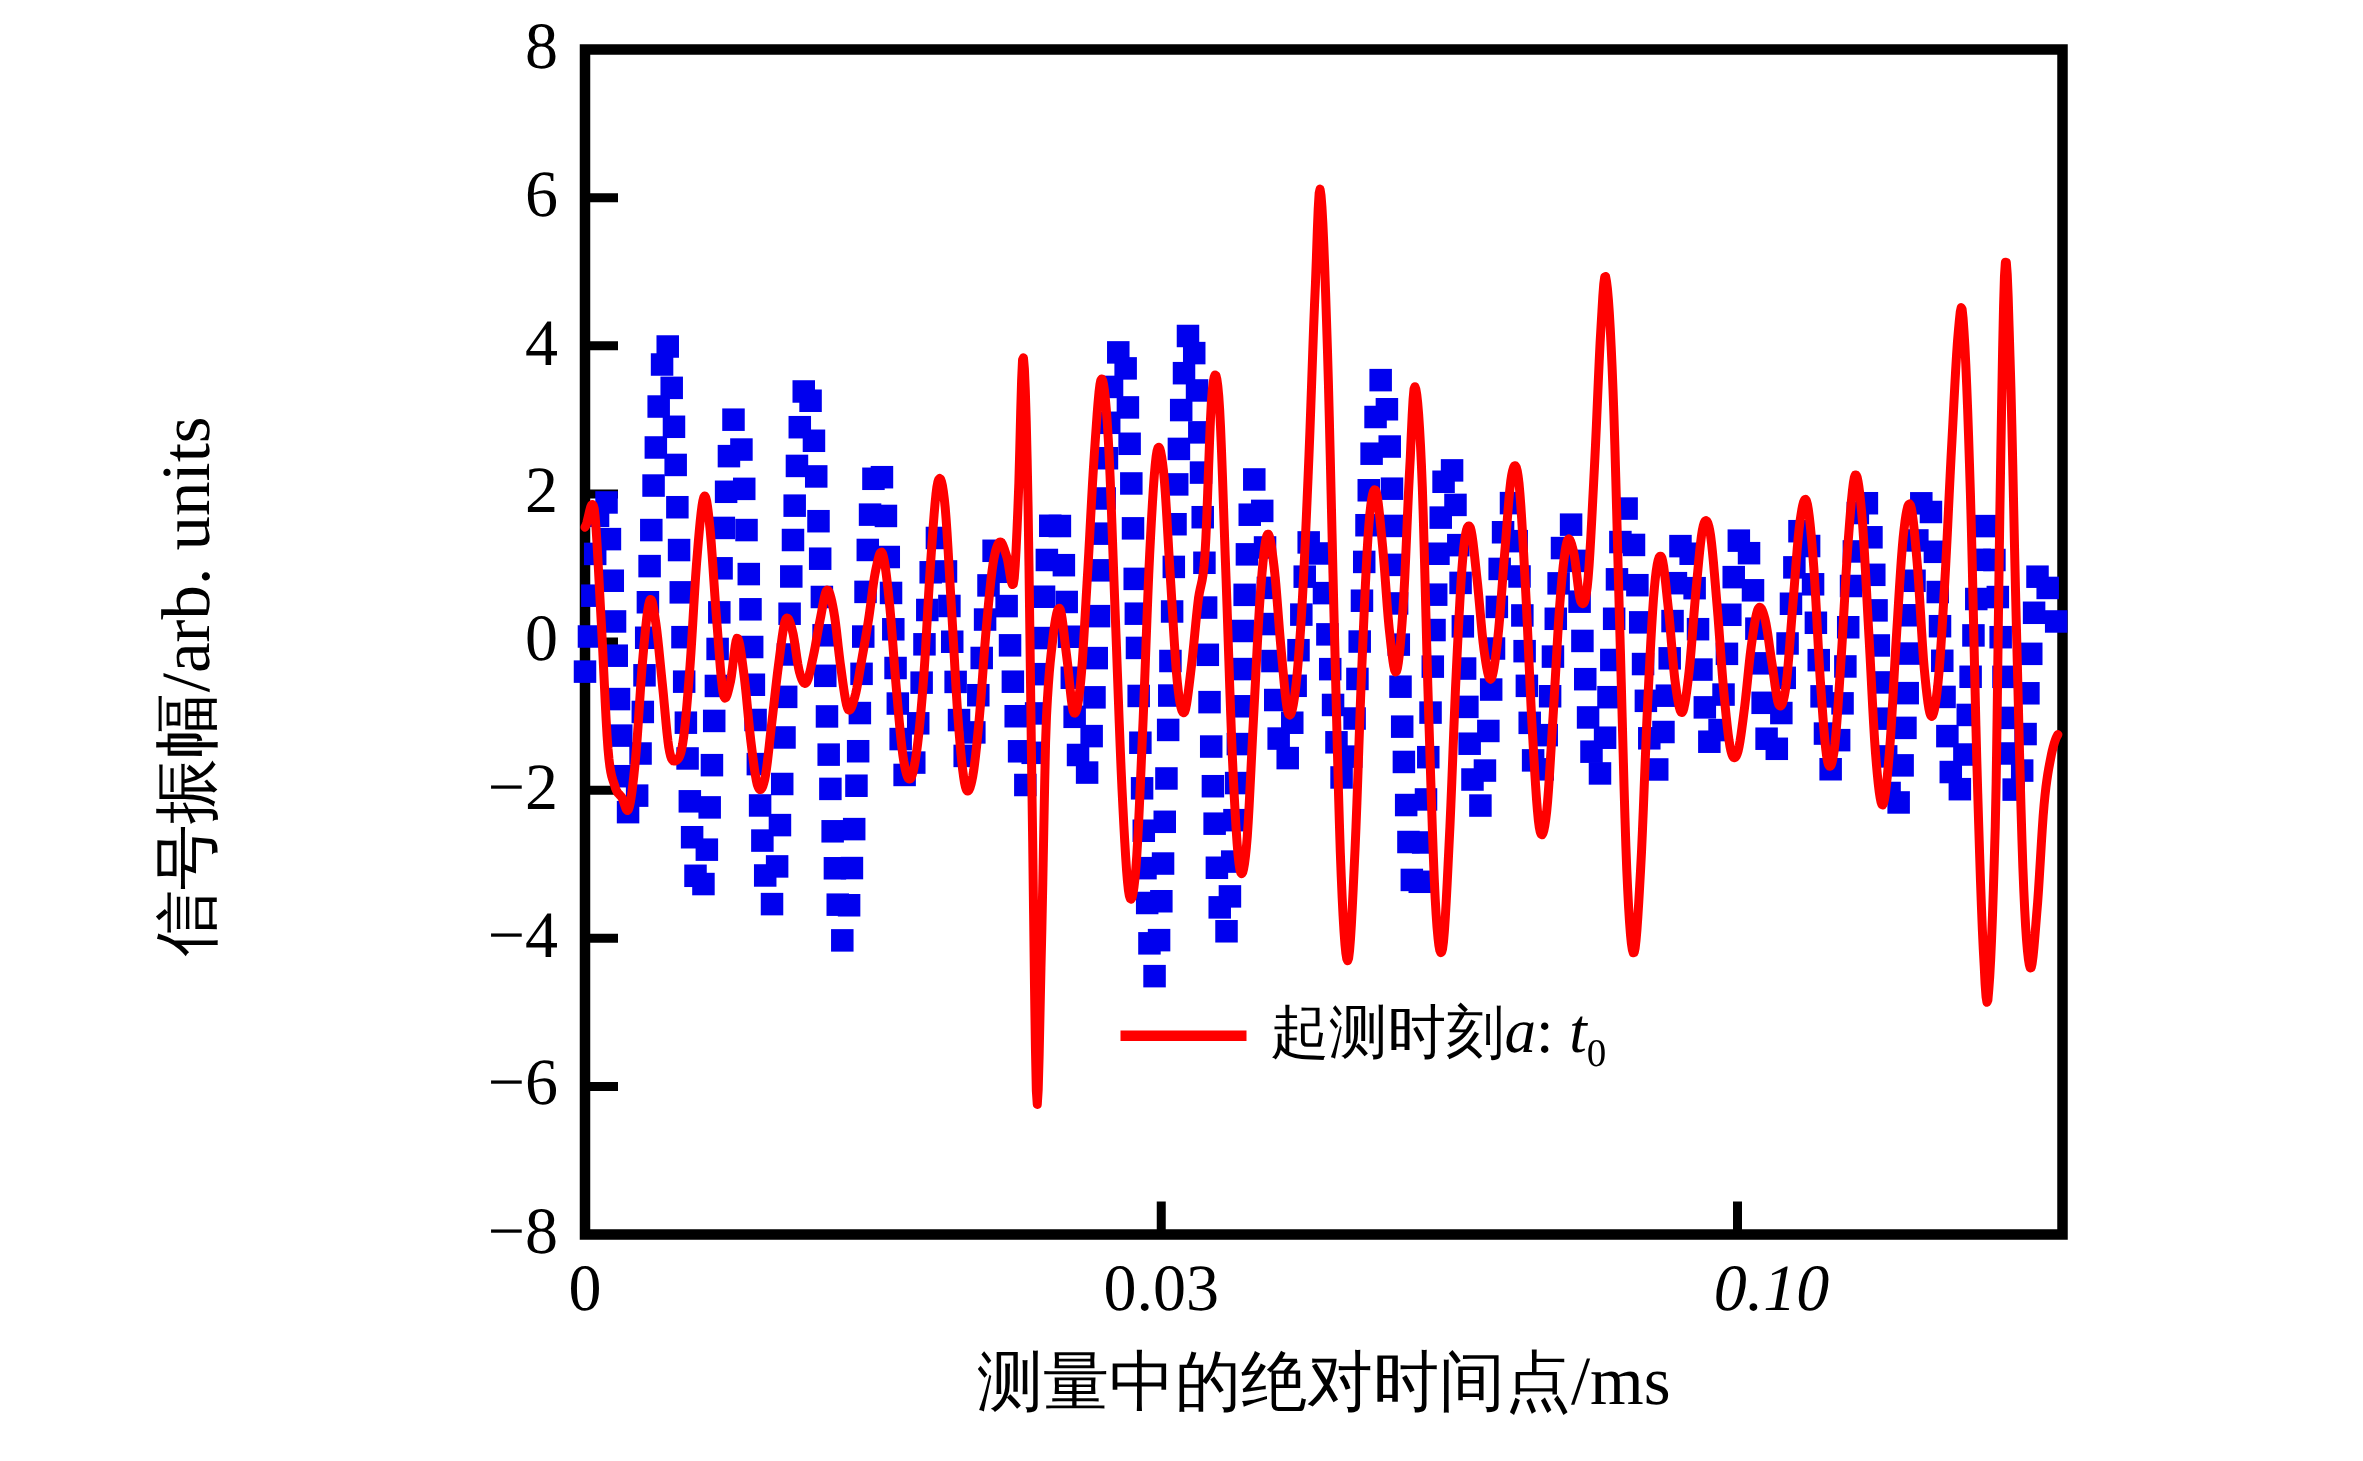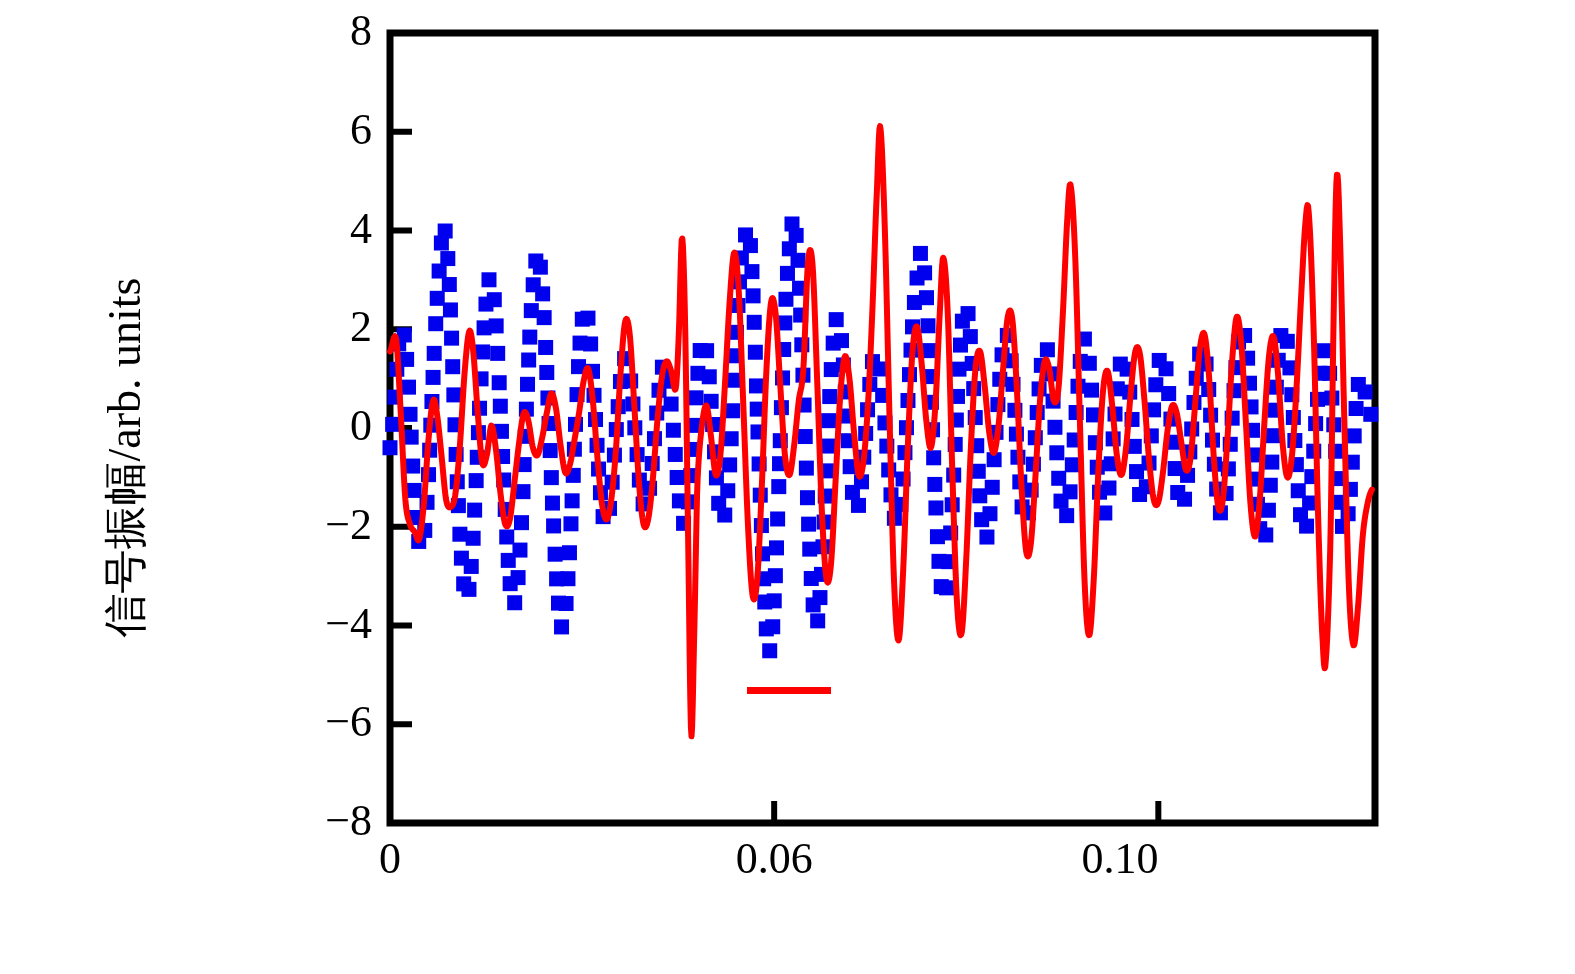--- a/index.html
+++ b/index.html
@@ -543,30 +543,34 @@
       <div class="ytick" style="top: 305.25px;">2</div>
       <div class="ytick" style="top: 404px;">0</div>
       <div class="ytick" style="top: 502.75px;">−2</div>
       <div class="ytick" style="top: 601.5px;">−4</div>
       <div class="ytick" style="top: 700.25px;">−6</div>
       <div class="ytick" style="top: 799px;">−8</div>
     </div>
 
   <div id="xticklabels">
       <div class="xtick" style="left: 310px; top: 837px;">0</div>
-      <div class="xtick" style="left: 694.165px; top: 837px;">0.06</div>
-      <div class="xtick" style="left: 1040px; top: 837px;">0.10</div>
+      <div class="xtick" style="left: 694.165px; top: 837px;">0.03</div>
+      <div class="xtick" style="left: 1101px; top: 837px; font-style: italic;">0.10</div>
     </div>
 
   <div id="ylabel">
     <span class="cjk">信号振幅</span><span class="rom">/arb. units</span>
   </div>
 
+  <div id="xlabel">
+    <span class="cjk">测量中的绝对时间点</span><span class="rom">/ms</span>
+  </div>
 
   <div id="legend">
     <div class="row">
       <span class="swatch">
           <i class="solid"></i>
         </span>
+      <span><span class="cjk">起测时刻</span><span class="it">a</span><span class="rom">: </span><span class="it"><span>t</span><sub>0</sub></span></span>
     </div>
   </div>
 
 </div>
 
 </body></html>

